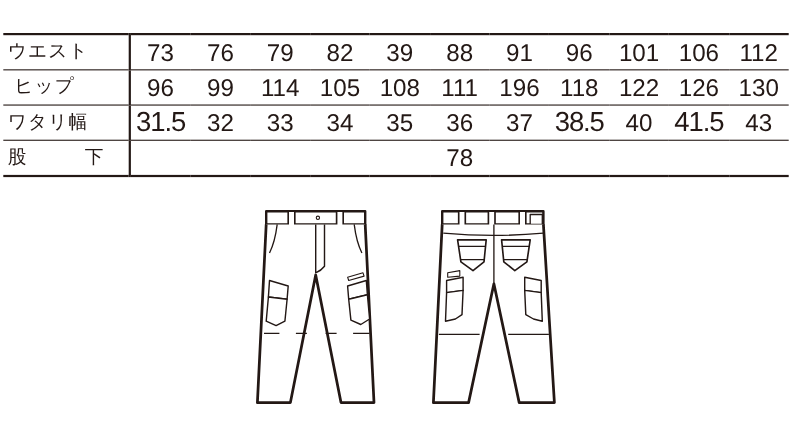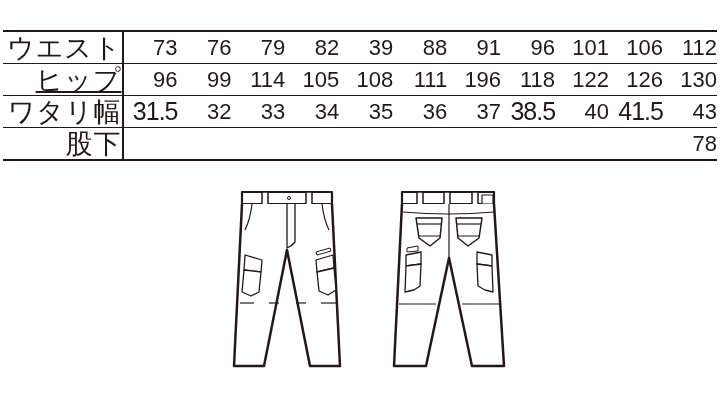--- a/index.html
+++ b/index.html
@@ -1,25 +1,25 @@
 <!DOCTYPE html>
 <html><head>
   <meta charset="utf-8">
   <style>
     html, body { margin: 0; padding: 0; background: #ffffff; }
     body { width: 720px; height: 400px; position: relative; overflow: hidden;
            font-family: "Liberation Sans", "DejaVu Sans", sans-serif; color: #231815; }
     .size-table { position: absolute; left: 3px; top: 30px; width: 714px;
                   border-collapse: collapse; border-top: 2px solid #231815; border-bottom: 2px solid #231815; }
     .size-table td { height: 31px; padding: 0; border-bottom: 1px solid #231815; font-size: 22px;
-                     line-height: 31px; text-align: right; white-space: nowrap; }
+                     line-height: 31px; text-align: center; white-space: nowrap; }
     .size-table tr:last-child td { border-bottom: none; }
-    .size-table td.label { width: 109px; text-align: right; padding-left: 4px;
+    .size-table td.label { width: 109px; text-align: left; padding-left: 4px;
                            border-right: 2px solid #231815; font-family: "DejaVu Sans", sans-serif;
-                           font-size: 27px; letter-spacing: 1px; }
+                           font-size: 17px; letter-spacing: 1px; }
     .size-table td.label .l1 { display: inline-block; width: 70px; }
     .size-table td.small { font-size: 25px; letter-spacing: -1px; }
     .size-table td.num { width: 54px; }
     .illustrations { position: absolute; left: 0; top: 180px; width: 720px; height: 200px; }
     .pants { position: absolute; top: 0; }
     .pants.front { left: 224px; }
     .pants.back { left: 384px; }
   </style>
 </head>
 <body>
@@ -34,21 +34,21 @@
       <td class="num">82</td>
       <td class="num">39</td>
       <td class="num">88</td>
       <td class="num">91</td>
       <td class="num">96</td>
       <td class="num">101</td>
       <td class="num">106</td>
       <td class="num">112</td>
     </tr>
     <tr>
-      <td class="label" style="padding-left:10px;width:103px;text-decoration:underline;">ヒップ</td>
+      <td class="label" style="padding-left:10px;width:103px;">ヒップ</td>
       <td class="num">96</td>
       <td class="num">99</td>
       <td class="num">114</td>
       <td class="num">105</td>
       <td class="num">108</td>
       <td class="num">111</td>
       <td class="num">196</td>
       <td class="num">118</td>
       <td class="num">122</td>
       <td class="num">126</td>

